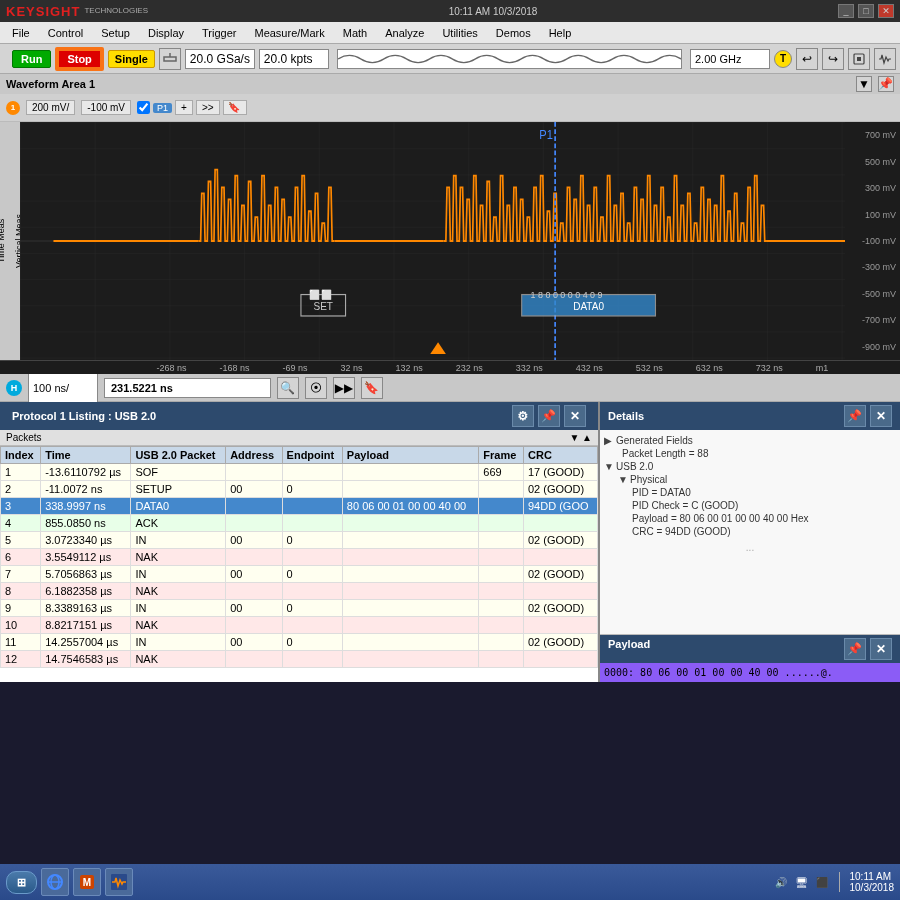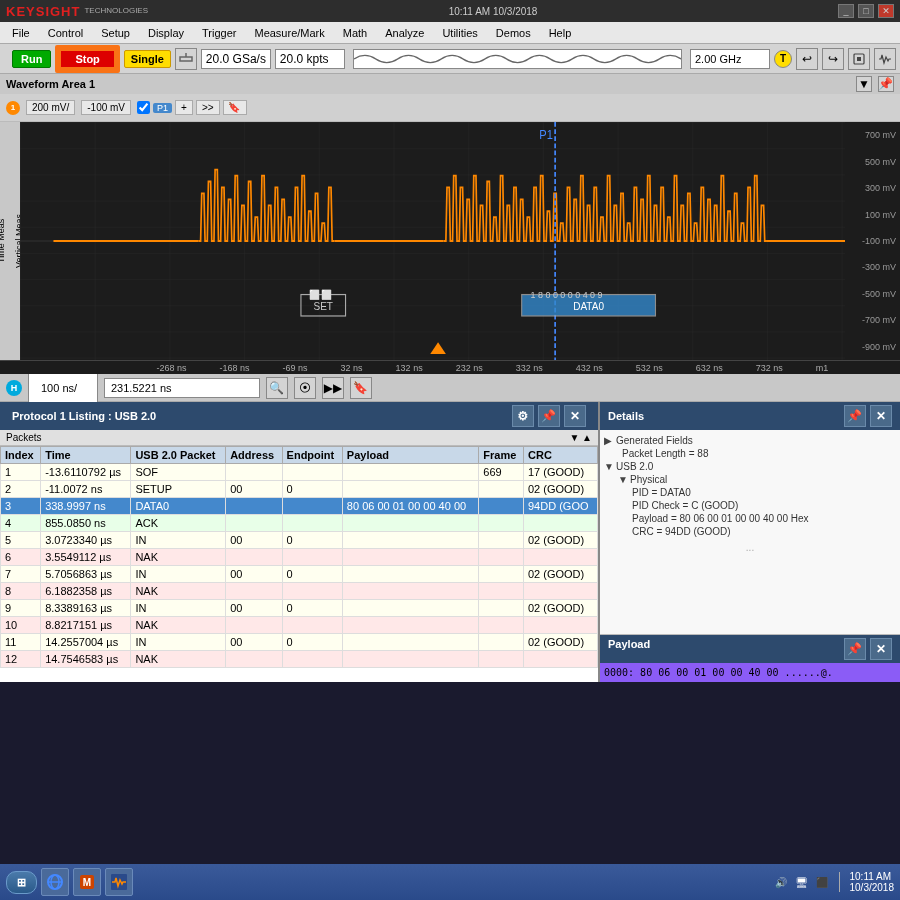--- a/index.html
+++ b/index.html
@@ -88,22 +88,22 @@
       padding: 2px 8px;
       font-size: 11px;
       font-weight: bold;
       cursor: pointer;
       border-radius: 2px;
       margin-left: 8px;
     }
     .btn-stop {
       background: #dd0000;
       color: white;
-      border: 6px solid #f97316;
-      padding: 2px 14px;
+      border: 4px solid #f97316;
+      padding: 2px 8px;
       font-size: 11px;
       font-weight: bold;
       cursor: pointer;
       border-radius: 2px;
     }
     .btn-single {
       background: #ffdd00;
       color: #000;
       border: 1px solid #cc9900;
       padding: 2px 6px;
@@ -247,32 +247,33 @@
       background: #00aadd;
       color: white;
       border-radius: 50%;
       width: 16px; height: 16px;
       display: flex; align-items: center; justify-content: center;
       font-size: 9px; font-weight: bold;
     }
     .meas-input {
       background: white;
       border: 1px solid #888;
-      padding: 1px 12px;
+      padding: 1px 4px;
       font-size: 11px;
       height: 36px;
       width: 70px;
     }
     .meas-val {
       background: white;
       border: 1px solid #888;
       padding: 1px 6px;
       font-size: 11px;
       height: 20px;
       min-width: 90px;
+      font-weight: bold;
     }
 
     
     .protocol-section {
       display: flex;
       height: 280px;
       background: #f0f0f0;
     }
     .protocol-left {
       flex: 1;

